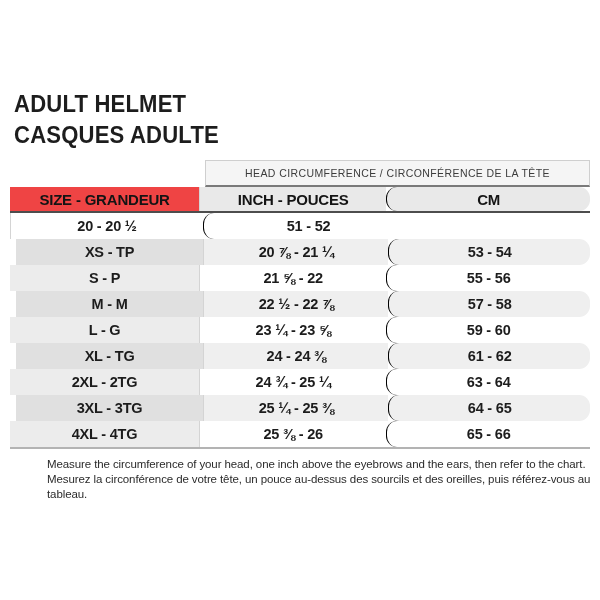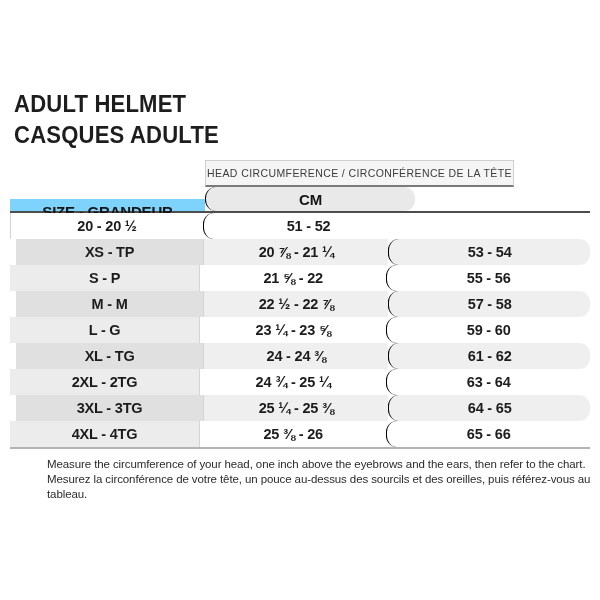--- a/index.html
+++ b/index.html
@@ -14,38 +14,38 @@
     white-space: nowrap;
   }
   .title span { display: block; }
 
   .size-table {
     position: absolute; left: 10px; top: 160px; width: 580px;
     border-bottom: 2px solid #b3b3b3;
   }
 
   .span-header {
-    margin-left: 195px; width: 309px; height: 27px;
+    margin-left: 195px; width: 385px; height: 27px;
     background: #f5f5f5;
     border: 1px solid #cfcfcf;
     border-bottom: 2px solid #7a7a7a;
     font-size: 10.5px; font-weight: 400; letter-spacing: 0.4px; color: #3c3c3c;
     text-align: center; line-height: 25px;
     white-space: nowrap;
   }
 
   .row { display: flex; height: 26px; }
   .c { text-align: center; line-height: 26px; font-weight: 700; letter-spacing: -0.2px; }
   .c1 { width: 195px; }
   .c2 { width: 193px; border-left: 1px solid #d4d4d4; }
   .c3 { width: 210px; border-left: 1px solid #000000; border-radius: 11px; }
 
   .col-headers { border-bottom: 2px solid #4d4d4d; }
   .col-headers .c { font-size: 15px; color: #141414; }
-  .col-headers .c1 { background: #7dd3fc; margin-top: 12px; }
+  .col-headers .c1 { background: #ef4444; }
   .col-headers .c2, .col-headers .c3 { background: #e9e9e9; }
 
   .row.data .c { font-size: 14.5px; color: #1c1c1c; }
   .row.odd  .c1 { background: #ececec; }
   .row.odd  .c2, .row.odd  .c3 { background: #ffffff; }
   .row.even .c1 { background: #e0e0e0; margin-left: 6px; }
   .row.even .c2, .row.even .c3 { background: #efefef; }
 
   .note {
     position: absolute; left: 11px; top: 457px; width: 584px;
@@ -60,20 +60,21 @@
 
 <div class="title">
   <span>ADULT HELMET</span>
   <span>CASQUES ADULTE</span>
 </div>
 
 <div class="size-table">
   <div class="span-header">HEAD CIRCUMFERENCE / CIRCONFÉRENCE DE LA TÊTE</div>
   <div class="row col-headers">
     <div class="c c1">SIZE - GRANDEUR</div>
+    <div class="c c2">INCH - POUCES</div>
     <div class="c c3">CM</div>
   </div>
   <div id="rows">
       <div class="row data odd">
         <div class="c c2">20 - 20 ½</div>
         <div class="c c3">51 - 52</div>
       </div>
       <div class="row data even">
         <div class="c c1">XS - TP</div>
         <div class="c c2">20 ⅞ - 21 ¼</div>

